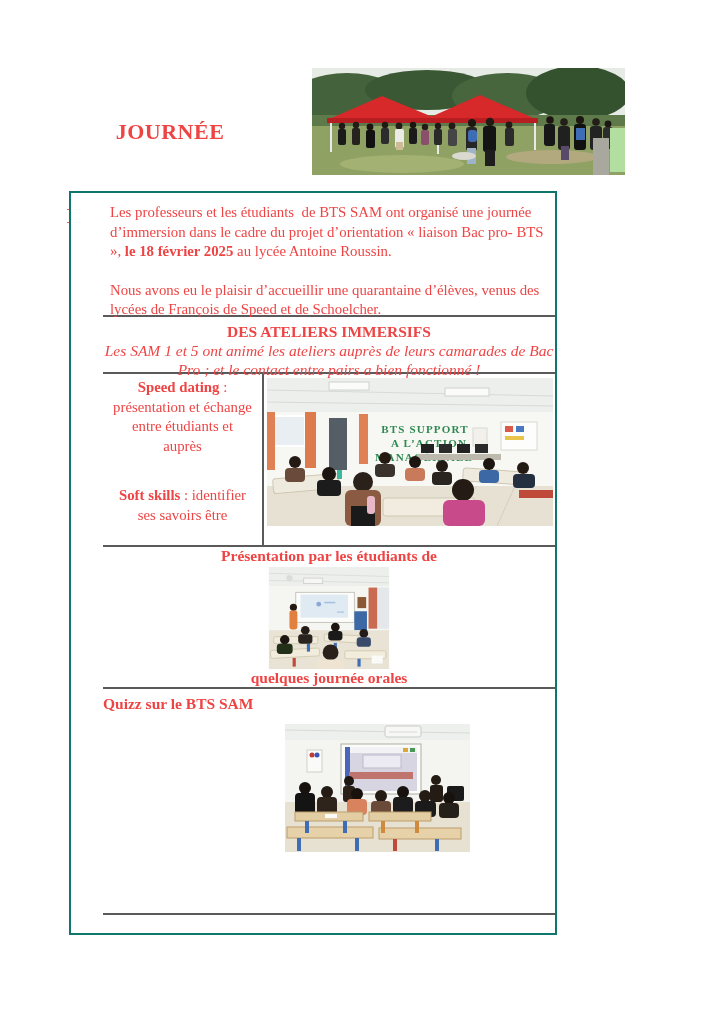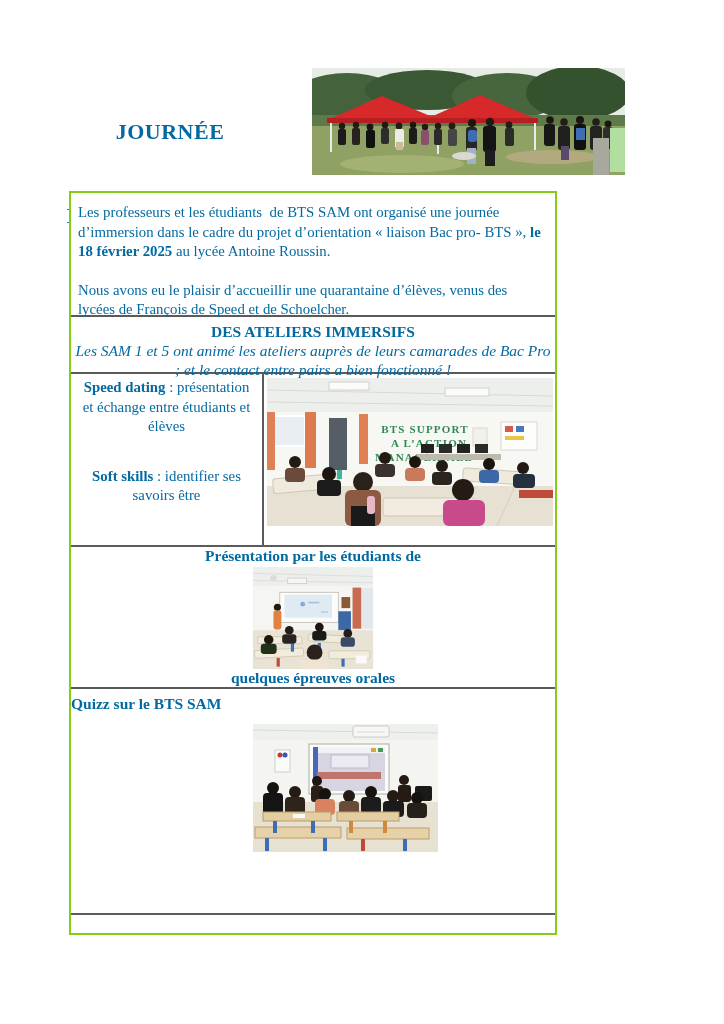--- a/index.html
+++ b/index.html
@@ -1,30 +1,30 @@
 <!DOCTYPE html>
 <html><head>
 <meta charset="utf-8">
 <style>
   html,body{margin:0;padding:0;background:#ffffff;}
   .page{
     position:relative;width:724px;height:1024px;background:#ffffff;overflow:hidden;
-    font-family:"Liberation Serif", serif;color:#0369a1;
+    font-family:"Liberation Serif", serif;color:#ef4444;
   }
   
   .title{
     position:absolute;left:62px;top:62px;width:216px;
     text-align:center;font-weight:bold;font-size:22px;line-height:28px;
     white-space:pre;letter-spacing:.5px;
   }
   .photo-top{position:absolute;left:312px;top:68px;}
   
   .doc-table{
     position:absolute;left:69px;top:191px;width:488px;
-    border:2px solid #84cc16;box-sizing:border-box;background:#ffffff;
+    border:2px solid #0f766e;box-sizing:border-box;background:#ffffff;padding-left:32px;
   }
   .row{box-sizing:border-box;}
   .row + .row{border-top:2px solid #5a5a5a;}
   .row-intro{height:122px;padding:10px 8px 0 7px;font-size:14.8px;line-height:19.5px;}
   .row-intro p{margin:0 0 19px 0;white-space:pre-wrap;}
   .row-ateliers{height:57px;text-align:center;padding-top:5px;font-size:15.5px;line-height:19px;}
   .at-heading{font-weight:bold;}
   .at-sub{font-style:italic;}
   .row-split{height:173px;display:flex;}
   .cell-workshops{
@@ -163,21 +163,21 @@
       <p>Nous avons eu le plaisir d’accueillir une quarantaine d’élèves, venus des lycées de François de Speed et de Schoelcher.</p>
     </div>
 
     <div class="row row-ateliers">
       <div class="at-heading">DES ATELIERS IMMERSIFS</div>
       <div class="at-sub">Les SAM 1 et 5 ont animé les ateliers auprès de leurs camarades de Bac Pro ; et le contact entre pairs a bien fonctionné !</div>
     </div>
 
     <div class="row row-split">
       <div class="cell-workshops">
-        <p class="ws-item"><b>Speed dating</b><span> : présentation et échange entre étudiants et élèves</span></p>
+        <p class="ws-item"><b>Speed dating</b><span> : présentation et échange entre étudiants et auprès</span></p>
         <p class="ws-item second"><b>Soft skills</b><span> : identifier ses savoirs être</span></p>
       </div>
       <div class="cell-photo">
 
         <svg width="286" height="148" viewBox="0 0 286 148">
           <rect width="286" height="148" fill="#f5f5f2"></rect>
           <g>
             <rect width="286" height="34" fill="#edefed"></rect>
             <line x1="0" y1="12" x2="286" y2="18" stroke="#d7dad6"></line>
             <line x1="0" y1="24" x2="286" y2="28" stroke="#d7dad6"></line>
@@ -294,21 +294,21 @@
             <rect x="75" y="81" width="18" height="12" rx="4" fill="#1a1a1a"></rect>
           <circle cx="120" cy="84" r="5.5" fill="#241c18"></circle>
             <rect x="111" y="89" width="18" height="12" rx="4" fill="#3a4a6a"></rect>
           <circle cx="20" cy="92" r="6" fill="#1c1510"></circle>
             <rect x="10" y="97" width="20" height="13" rx="4" fill="#223018"></rect>
           <circle cx="78" cy="108" r="10" fill="#2a211a"></circle>
             <rect x="60" y="117" width="36" height="12" rx="5" fill="#efe4d2"></rect>
           <rect x="130" y="112" width="14" height="10" fill="#fafaf8"></rect>
         </g>
       </svg>
-      <div class="pres-side">quelques épreuves orales</div>
+      <div class="pres-side">quelques journée orales</div>
     </div>
 
     <div class="row row-quizz">
       <div class="quizz-heading">Quizz sur le BTS SAM</div>
 
       <svg class="photo-quizz" width="185" height="128" viewBox="0 0 185 128">
         <rect width="185" height="128" fill="#f4f4f1"></rect>
         <g>
           <rect width="185" height="16" fill="#eef0ee"></rect>
           <line x1="0" y1="6" x2="185" y2="9" stroke="#d7dad6"></line>

